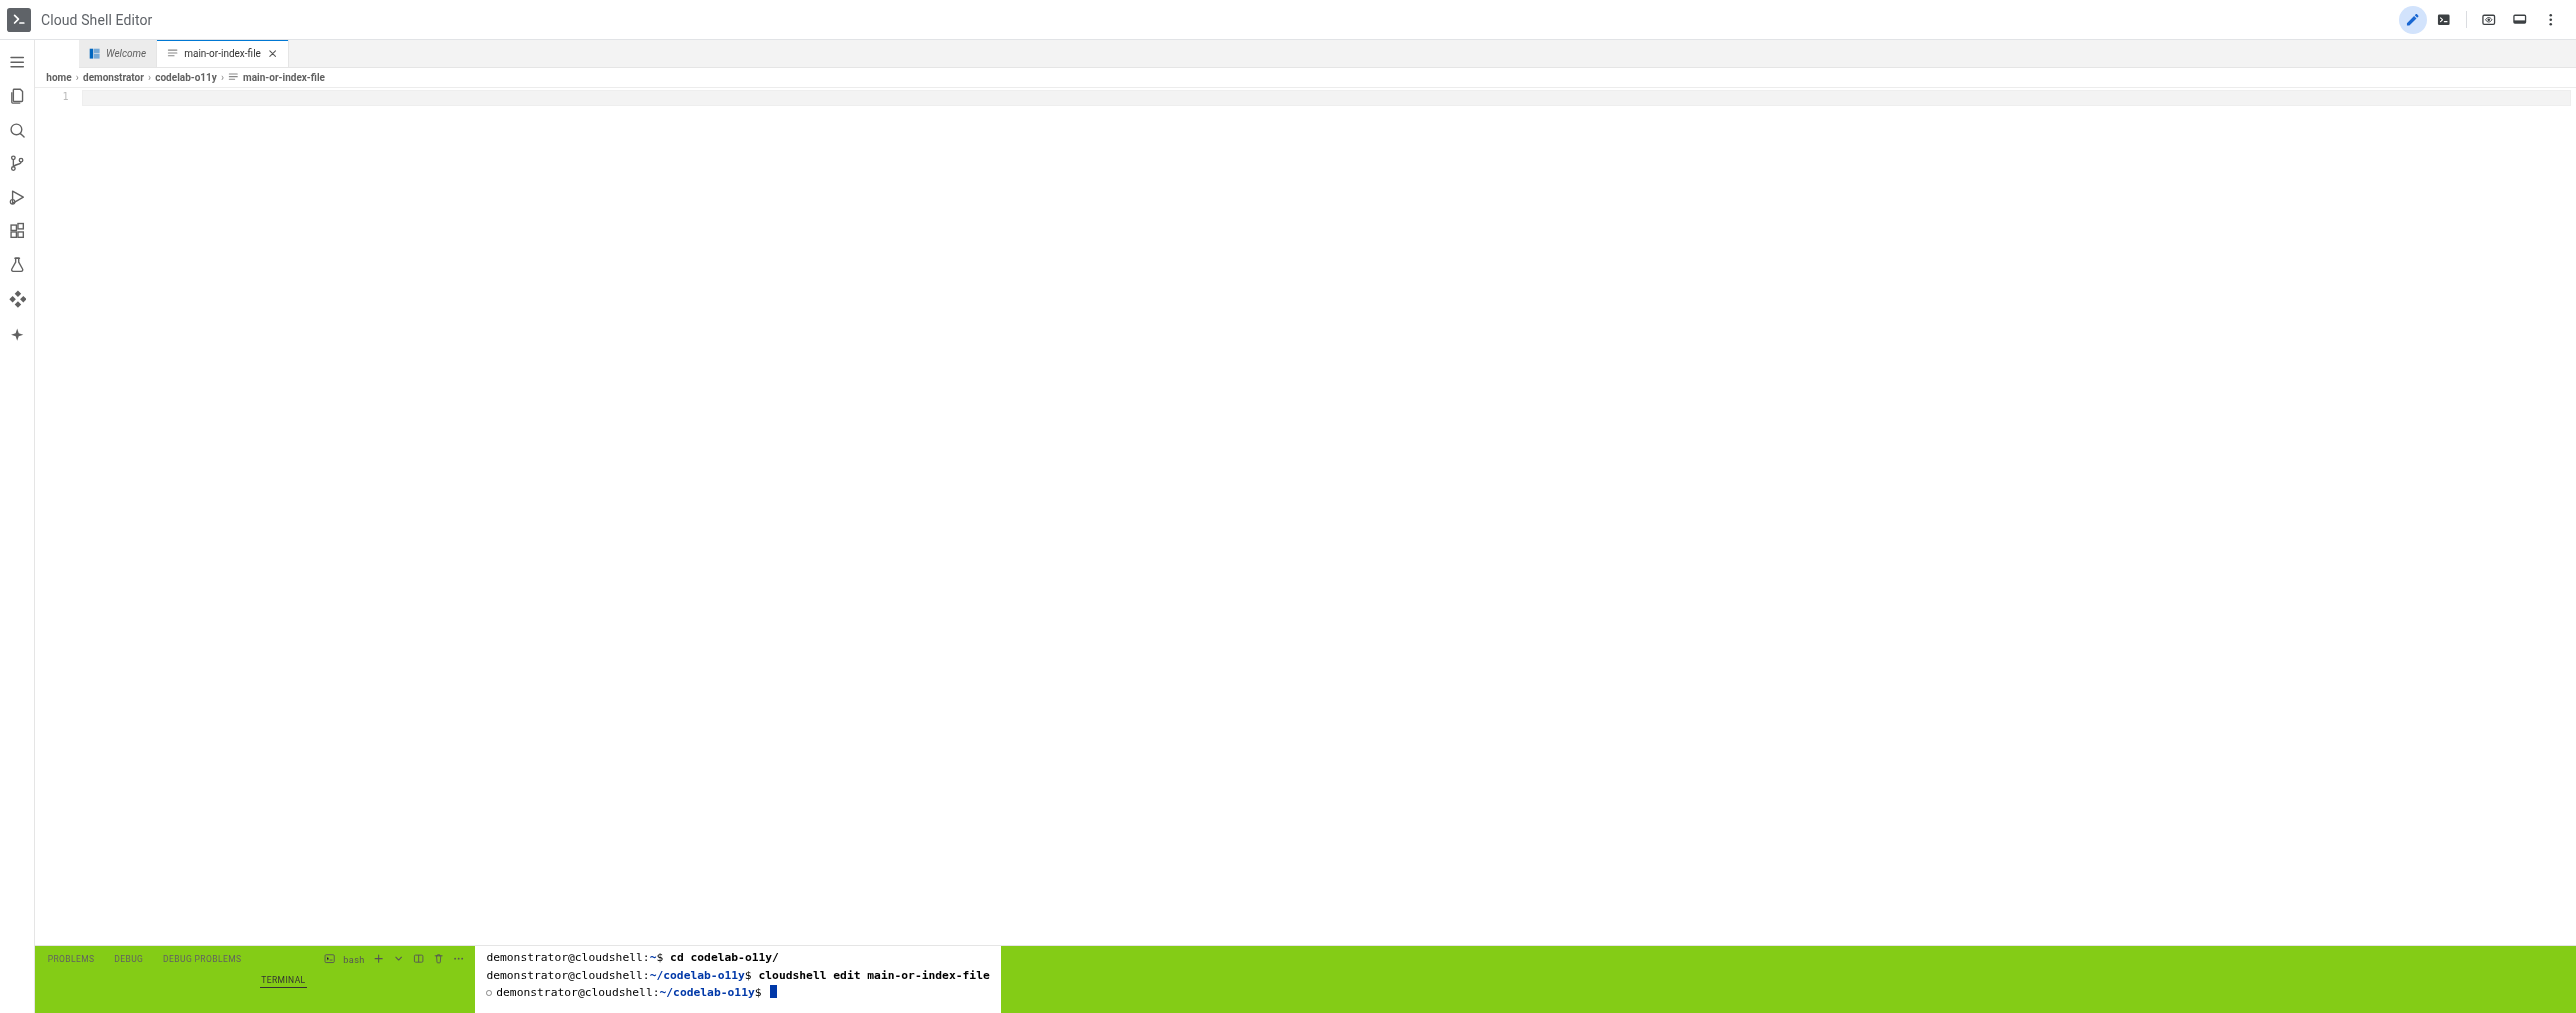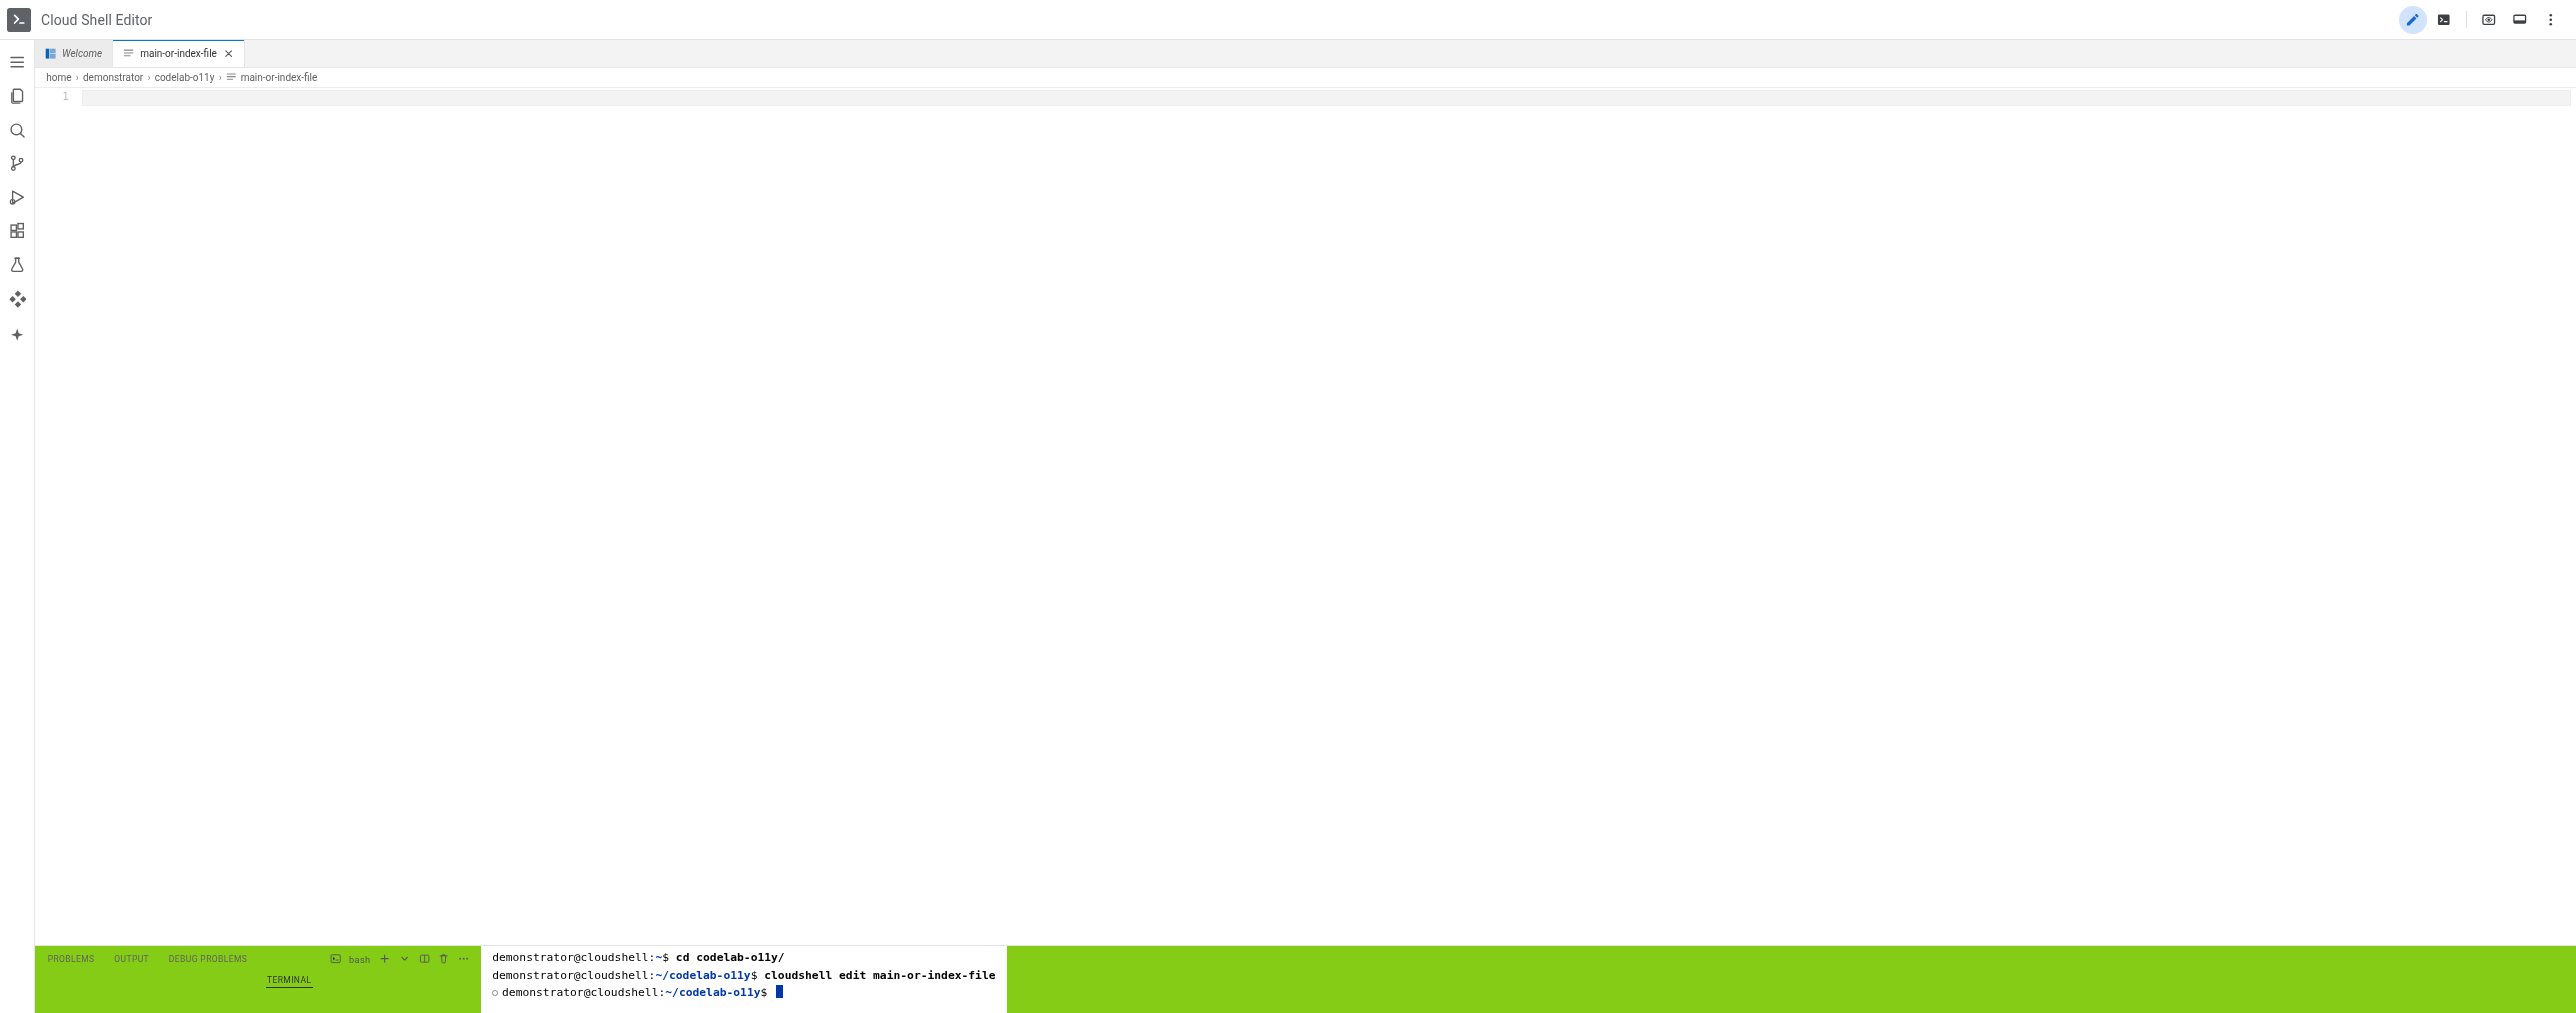--- a/index.html
+++ b/index.html
@@ -19,32 +19,32 @@
   
   .workbench { flex: 1; display: flex; min-height: 0; }
   
   .activitybar { width: 35px; border-right: 0.7px solid #e5e5e5; display: flex; flex-direction: column; align-items: center; padding-top: 5.7px; gap: 1.4px; background: #fff; }
   .act-btn { width: 35px; height: 32.5px; display: flex; align-items: center; justify-content: center; cursor: pointer; color: #616161; }
   .act-btn svg { width: 18.4px; height: 18.4px; }
   .act-btn:last-child { margin-top: 2.8px; }
   
   .maincol { flex: 1; display: flex; flex-direction: column; min-width: 0; }
   
-  .tabrow { height: 28px; display: flex; align-items: stretch; background: #f3f3f3; border-bottom: 0.7px solid #e5e5e5; }
+  .tabrow { height: 28px; display: flex; align-items: stretch; background: #f3f3f3; border-bottom: 0.7px solid #e5e5e5; margin-left: 44px; }
   .tab { display: flex; align-items: center; gap: 5.7px; padding: 0 10px; font-size: 10px; color: #616161; background: #ececec; border-right: 0.7px solid #e5e5e5; cursor: pointer; position: relative; }
   .tab.active { background: #ffffff; color: #333333; font-style: normal; }
   .tab.active::before { content:""; position:absolute; top:0; left:0; right:0; height:1.4px; background:#0078d4; }
   .tab.inactive { font-style: italic; }
   .tab .close { width:11.3px; height:11.3px; display:flex; align-items:center; justify-content:center; color:#555; border-radius:2.1px; }
   .tab-icon { width:11.3px; height:11.3px; display:flex; align-items:center; justify-content:center; }
   .tab-icon.welcome svg { color:#0066bf; }
   .tab-icon.file svg { color:#888; }
   
   .breadcrumb { height: 20px; display: flex; align-items: center; gap: 4.2px; padding: 0 11.3px; color: #616161; font-size: 10px; border-bottom: 0.7px solid #ececec; background: #fff; }
-  .breadcrumb .crumb { cursor: pointer; }
+  .breadcrumb .crumb { cursor: pointer; font-weight: bold; }
   .breadcrumb .chevron { color: #888; }
   .breadcrumb .file-icon { width:10.6px; height:10.6px; display:inline-flex; align-items:center; justify-content:center; color:#888; }
   
   .editor { flex: 1; display: flex; background: #fff; min-height: 0; }
   .gutter { width: 42px; text-align: right; padding: 2.8px 8.5px 0 0; color: #bbb; font-family: Menlo, Consolas, monospace; font-size: 10px; user-select: none; border-right: 0; }
   .codearea { flex: 1; padding: 2.8px 5.7px 0 5.7px; font-family: Menlo, Consolas, monospace; font-size: 10px; color: #000; line-height: 1.6; }
   .codearea .line { min-height: 1.4em; }
   .codearea .current-line { background: #f3f3f3; outline: 0.7px solid #eeeeee; }
   
   .panel { border-top: 0.7px solid #e5e5e5; display: flex; flex-direction: row; background: #84cc16; }
@@ -227,21 +227,21 @@
         <div>1</div>
       </div>
       <div class="codearea">
         <div class="line current-line"></div>
       </div>
     </div>
 
     <div class="panel">
       <div class="panel-tabs">
         <div class="ptab">PROBLEMS</div>
-        <div class="ptab">OUTPUT</div>
+        <div class="ptab">DEBUG</div>
         <div class="ptab">DEBUG PROBLEMS</div>
         <div class="ptab active">TERMINAL</div>
         <div class="panel-actions">
           <div class="pa shell">
             <svg viewBox="0 0 16 16">
                 <rect x="1.5" y="2.5" width="13" height="11" rx="1.5" fill="none" stroke="currentColor" stroke-width="1.3"></rect>
                 <path d="M4.5 6l2.5 2-2.5 2M8.5 10h3" stroke="currentColor" stroke-width="1.3" stroke-linecap="round" stroke-linejoin="round"></path>
               </svg>
             <span>bash</span>
           </div>

